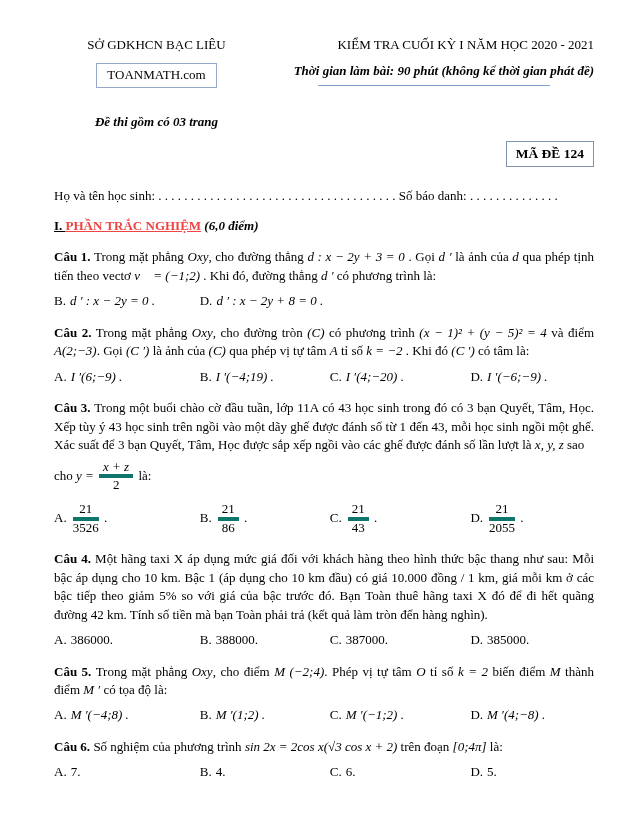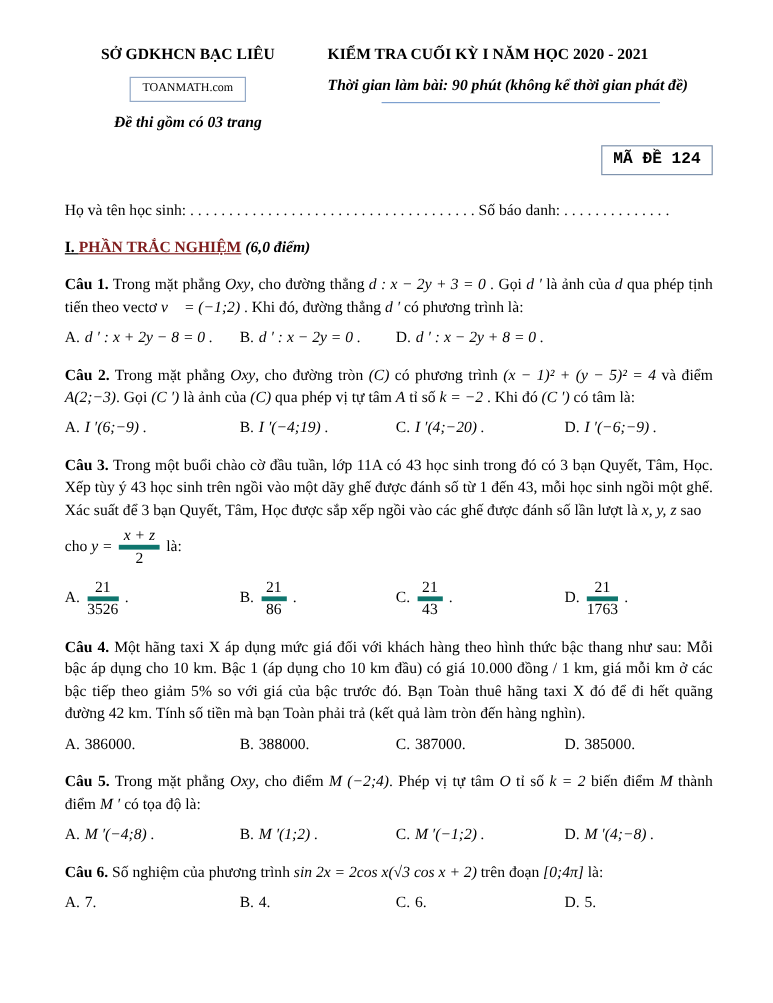--- a/index.html
+++ b/index.html
@@ -5,40 +5,40 @@
   html,body{margin:0;padding:0;background:#ffffff;}
   .page{
     width:644px;height:836px;box-sizing:border-box;
     padding:36px 50px 30px 54px;
     background:#ffffff;color:#000;
     font-family:"Liberation Serif","DejaVu Serif",serif;
     font-size:13px;line-height:1.42;overflow:hidden;
   }
   .hdr{display:flex;}
   .hdr-left{width:205px;text-align:center;flex-shrink:0;}
-  .hdr-right{flex:1;text-align:left;padding-left:14px;}
+  .hdr-right{flex:1;text-align:right;padding-left:14px;}
   .hdr p{margin:0;}
-  .b{font-weight:bold;}
+  .b{font-weight:normal;}
   .bi{font-weight:bold;font-style:italic;}
   .hdr-left .line{margin-bottom:9px;}
   .sitebox{
     display:inline-block;border:1.5px solid #93a9c7;padding:2px 10px;
-    margin-bottom:8px;font-size:10px;text-align:right;
+    margin-bottom:25px;font-size:13px;text-align:right;
   }
   .duration-wrap{margin-top:8px;}
   .blue-rule{width:232px;height:0;border-bottom:1.6px solid #7da0cf;margin:4px auto 0;}
   .subject-line{margin-top:8px;}
   .code-row{text-align:right;margin-top:10px;}
   .codebox{
     display:inline-block;border:1.7px solid #7f93ad;padding:2px 9px;
-    font-weight:bold;font-size:13.5px;font-family:Liberation Mono, monospace;
+    font-weight:bold;font-size:13.5px;
   }
   .student-line{margin:20px 0 0;white-space:nowrap;overflow:hidden;}
   .section-heading{margin:12px 0 0;font-weight:bold;}
-  .section-title{color:#7f1d1d;text-decoration:underline;}
+  .section-title{color:#ef4444;text-decoration:underline;}
   .section-numeral{text-decoration:underline;}
   .question{margin-top:13px;}
   .qbody{margin:0;text-align:justify;font-family:Liberation Serif, serif;}
   .qlabel{font-weight:bold;}
   .mi{font-style:italic;}
   .opt-grid{display:grid;grid-template-columns:1.12fr 1fr 1.08fr 0.95fr;margin-top:7px;align-items:center;}
   .opt{white-space:nowrap;}
   .opt-letter{margin-right:4px;}
   .frac{display:inline-block;text-align:center;vertical-align:middle;line-height:1.15;margin:1px 2px;}
   .fnum{display:block;border-bottom:4px solid #0f766e;padding:0 4px 0;}
@@ -76,21 +76,20 @@
     <span>. . . . . . . . . . . . . . . . . . . . . . . . . . . . . . . . . . . . .</span>
     <span>Số báo danh:</span>
     <span>. . . . . . . . . . . . . .</span>
   </p>
 
   <p class="section-heading"><span class="section-numeral">I. </span><span class="section-title">PHẦN TRẮC NGHIỆM</span><span class="bi"> (6,0 điểm)</span></p>
 
   <div class="question">
     <p class="qbody"><span class="qlabel">Câu 1.</span><span> </span><span><span>Trong mặt phẳng </span><span class="mi">Oxy</span><span>, cho đường thẳng </span><span class="mi">d : x − 2y + 3 = 0</span><span> . Gọi </span><span class="mi">d ′</span><span> là ảnh của </span><span class="mi">d</span><span> qua phép tịnh tiến theo vectơ </span><span class="mi">v⃗ = (−1;2)</span><span> . Khi đó, đường thẳng </span><span class="mi">d ′</span><span> có phương trình là:</span></span></p>
     <div class="opt-grid">
-        <span class="opt"><span class="opt-letter">A.</span><span class="mi">d ′ : x + 2y − 8 = 0 .</span></span>
         <span class="opt"><span class="opt-letter">B.</span><span class="mi">d ′ : x − 2y = 0 .</span></span>
         <span class="opt"><span class="opt-letter">D.</span><span class="mi">d ′ : x − 2y + 8 = 0 .</span></span>
       </div>
   </div>
 
   <div class="question">
     <p class="qbody"><span class="qlabel">Câu 2.</span><span> </span><span><span>Trong mặt phẳng </span><span class="mi">Oxy</span><span>, cho đường tròn </span><span class="mi">(C)</span><span> có phương trình </span><span class="mi">(x − 1)² + (y − 5)² = 4</span><span> và điểm </span><span class="mi">A(2;−3)</span><span>. Gọi </span><span class="mi">(C ′)</span><span> là ảnh của </span><span class="mi">(C)</span><span> qua phép vị tự tâm </span><span class="mi">A</span><span> tỉ số </span><span class="mi">k = −2</span><span> . Khi đó </span><span class="mi">(C ′)</span><span> có tâm là:</span></span></p>
     <div class="opt-grid">
         <span class="opt"><span class="opt-letter">A.</span><span class="mi">I ′(6;−9) .</span></span>
         <span class="opt"><span class="opt-letter">B.</span><span class="mi">I ′(−4;19) .</span></span>
@@ -104,21 +103,21 @@
     <p class="formula-line">
       <span>cho </span>
       <span class="mi">y =</span>
       <span class="frac"><span class="fnum mi">x + z</span><span class="fden">2</span></span>
       <span> là:</span>
     </p>
     <div class="opt-grid">
         <span class="opt"><span class="opt-letter">A.</span><span class="frac"><span class="fnum">21</span><span class="fden">3526</span></span><span> .</span></span>
         <span class="opt"><span class="opt-letter">B.</span><span class="frac"><span class="fnum">21</span><span class="fden">86</span></span><span> .</span></span>
         <span class="opt"><span class="opt-letter">C.</span><span class="frac"><span class="fnum">21</span><span class="fden">43</span></span><span> .</span></span>
-        <span class="opt"><span class="opt-letter">D.</span><span class="frac"><span class="fnum">21</span><span class="fden">1763</span></span><span> .</span></span>
+        <span class="opt"><span class="opt-letter">D.</span><span class="frac"><span class="fnum">21</span><span class="fden">2055</span></span><span> .</span></span>
       </div>
   </div>
 
   <div class="question">
     <p class="qbody"><span class="qlabel">Câu 4.</span><span> </span><span><span>Một hãng taxi X áp dụng mức giá đối với khách hàng theo hình thức bậc thang như sau: Mỗi bậc áp dụng cho 10 km. Bậc 1 (áp dụng cho 10 km đầu) có giá 10.000 đồng / 1 km, giá mỗi km ở các bậc tiếp theo giảm 5% so với giá của bậc trước đó. Bạn Toàn thuê hãng taxi X đó để đi hết quãng đường 42 km. Tính số tiền mà bạn Toàn phải trả (kết quả làm tròn đến hàng nghìn).</span></span></p>
     <div class="opt-grid">
         <span class="opt"><span class="opt-letter">A.</span><span>386000.</span></span>
         <span class="opt"><span class="opt-letter">B.</span><span>388000.</span></span>
         <span class="opt"><span class="opt-letter">C.</span><span>387000.</span></span>
         <span class="opt"><span class="opt-letter">D.</span><span>385000.</span></span>

